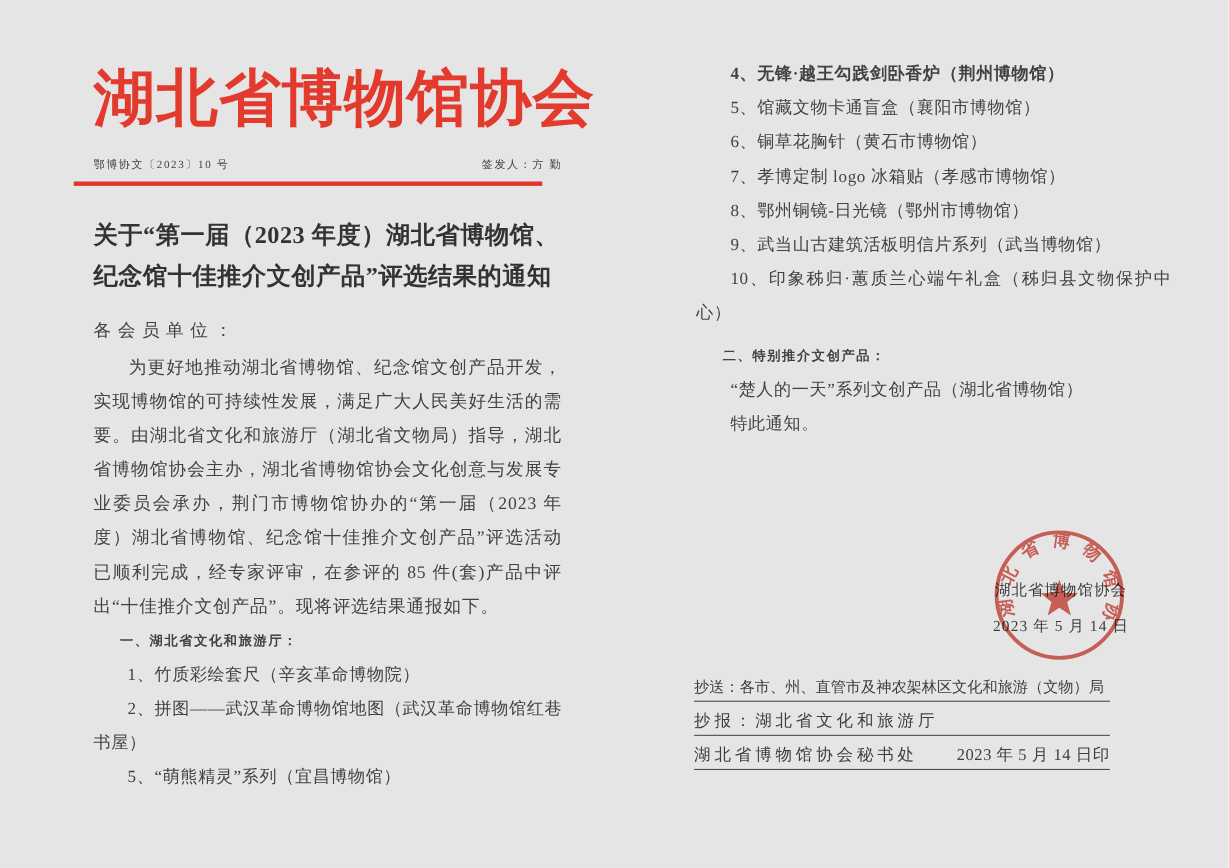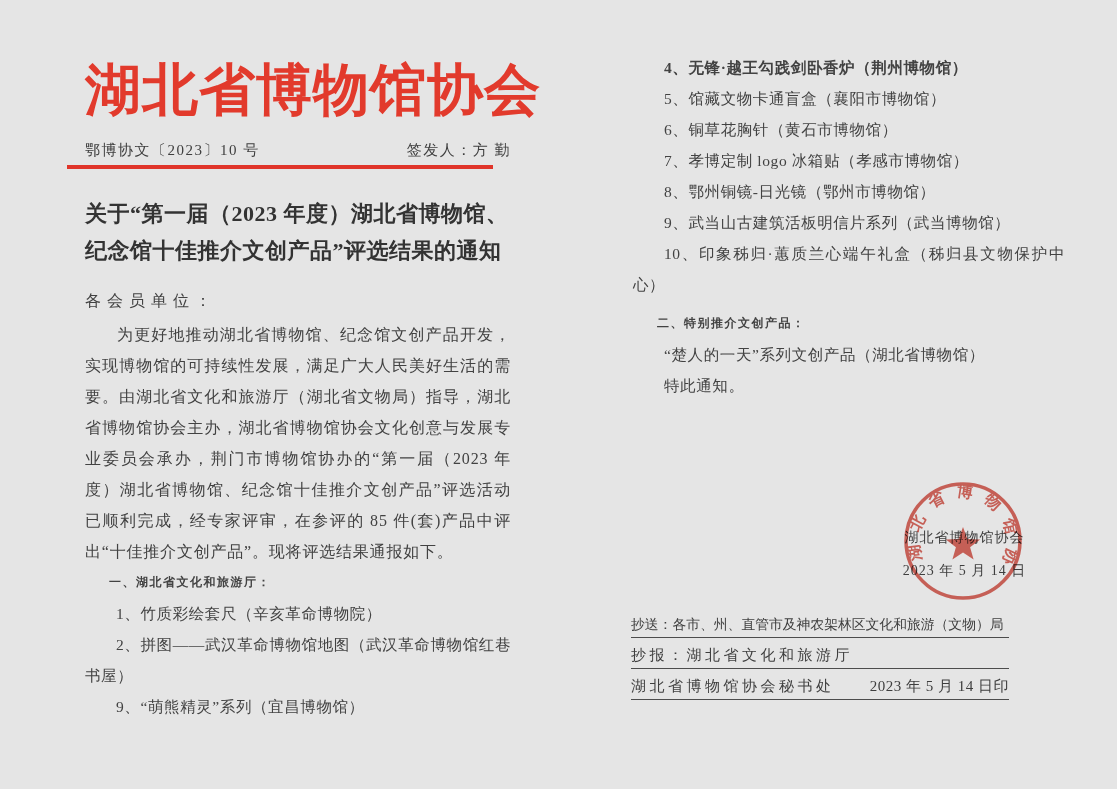--- a/index.html
+++ b/index.html
@@ -7,21 +7,21 @@
     position:relative;width:1117px;height:789px;background:#e5e5e5;overflow:hidden;
     font-family:"Liberation Serif","DejaVu Serif",serif;color:#424242;
   }
   
   .col-left{position:absolute;left:85px;top:0;width:426px;}
   .org-title{
     margin-top:54px;font-size:56px;line-height:72px;font-weight:900;
     color:#e23a2c;text-align:center;letter-spacing:1px;white-space:nowrap;
   }
   .doc-row{display:flex;justify-content:space-between;align-items:baseline;
-    margin-top:14px;font-size:15px;letter-spacing:1.5px;line-height:21px;color:#3e3e3e;}
+    margin-top:14px;font-size:10px;letter-spacing:1.5px;line-height:21px;color:#3e3e3e;}
   .red-divider{margin-top:4px;margin-left:-18px;margin-right:18px;height:3.5px;background:#e0352a;}
   .notice-title{margin-top:26px;font-size:22px;font-weight:700;line-height:37px;
     letter-spacing:0.5px;color:#333;}
   .notice-title div{white-space:nowrap;}
   .salutation{margin-top:20px;font-size:16px;line-height:24px;letter-spacing:6px;}
   .body-para{margin:6px 0 0;font-size:16px;line-height:31px;letter-spacing:0.8px;
     text-align:justify;text-indent:2em;}
   .sec-heading{font-weight:700;font-size:12px;line-height:31px;letter-spacing:1.5px;text-indent:2em;}
   .item{margin:0;font-size:15.5px;line-height:31px;letter-spacing:0.6px;
     text-align:justify;text-indent:2em;}
@@ -56,21 +56,21 @@
     <div class="red-divider"></div>
     <div class="notice-title">
       <div>关于“第一届（2023 年度）湖北省博物馆、</div>
       <div>纪念馆十佳推介文创产品”评选结果的通知</div>
     </div>
     <div class="salutation">各会员单位：</div>
     <p class="body-para">为更好地推动湖北省博物馆、纪念馆文创产品开发，实现博物馆的可持续性发展，满足广大人民美好生活的需要。由湖北省文化和旅游厅（湖北省文物局）指导，湖北省博物馆协会主办，湖北省博物馆协会文化创意与发展专业委员会承办，荆门市博物馆协办的“第一届（2023 年度）湖北省博物馆、纪念馆十佳推介文创产品”评选活动已顺利完成，经专家评审，在参评的 85 件(套)产品中评出“十佳推介文创产品”。现将评选结果通报如下。</p>
     <div class="sec-heading">一、湖北省文化和旅游厅：</div>
     <p class="item">1、竹质彩绘套尺（辛亥革命博物院）</p>
     <p class="item">2、拼图——武汉革命博物馆地图（武汉革命博物馆红巷书屋）</p>
-    <p class="item">9、“萌熊精灵”系列（宜昌博物馆）</p>
+    <p class="item">5、“萌熊精灵”系列（宜昌博物馆）</p>
   </div>
 
   <div class="col-right">
     <p class="item first">4、无锋·越王勾践剑卧香炉（荆州博物馆）</p>
     <p class="item">5、馆藏文物卡通盲盒（襄阳市博物馆）</p>
     <p class="item">6、铜草花胸针（黄石市博物馆）</p>
     <p class="item">7、孝博定制 logo 冰箱贴（孝感市博物馆）</p>
     <p class="item">8、鄂州铜镜-日光镜（鄂州市博物馆）</p>
     <p class="item">9、武当山古建筑活板明信片系列（武当博物馆）</p>
     <p class="item">10、印象秭归·蕙质兰心端午礼盒（秭归县文物保护中心）</p>

